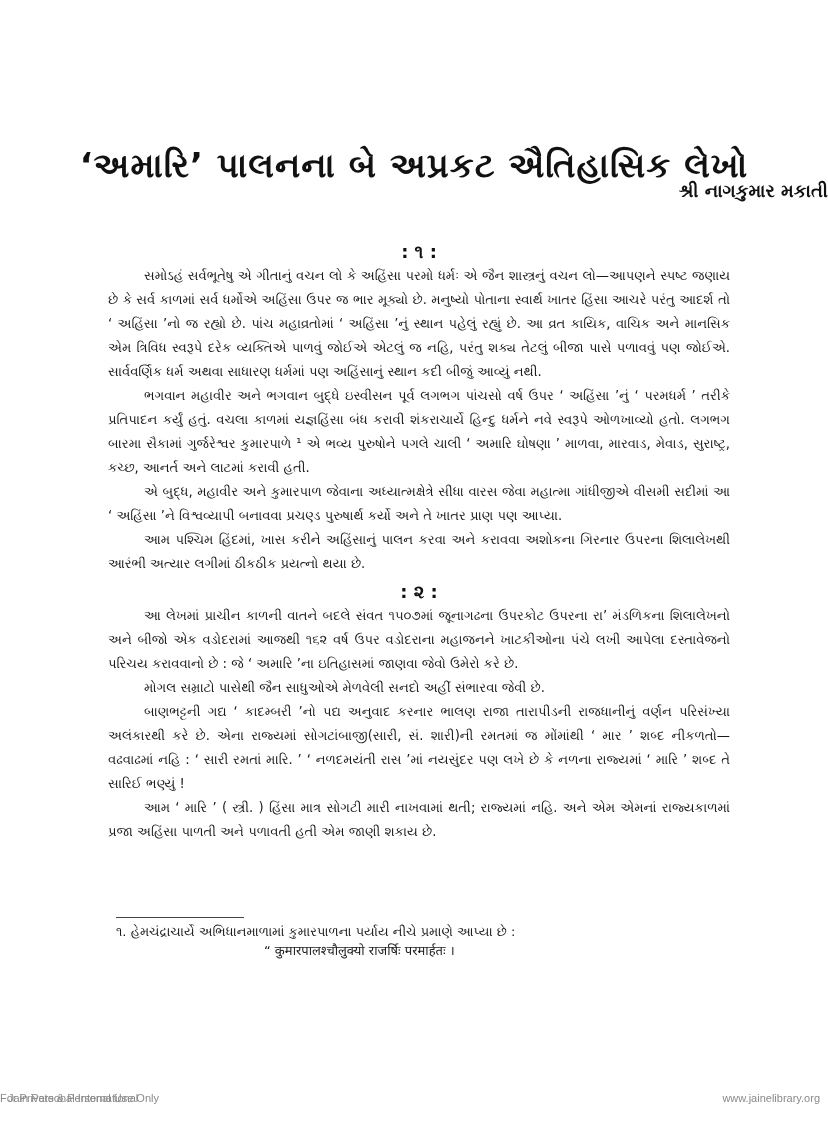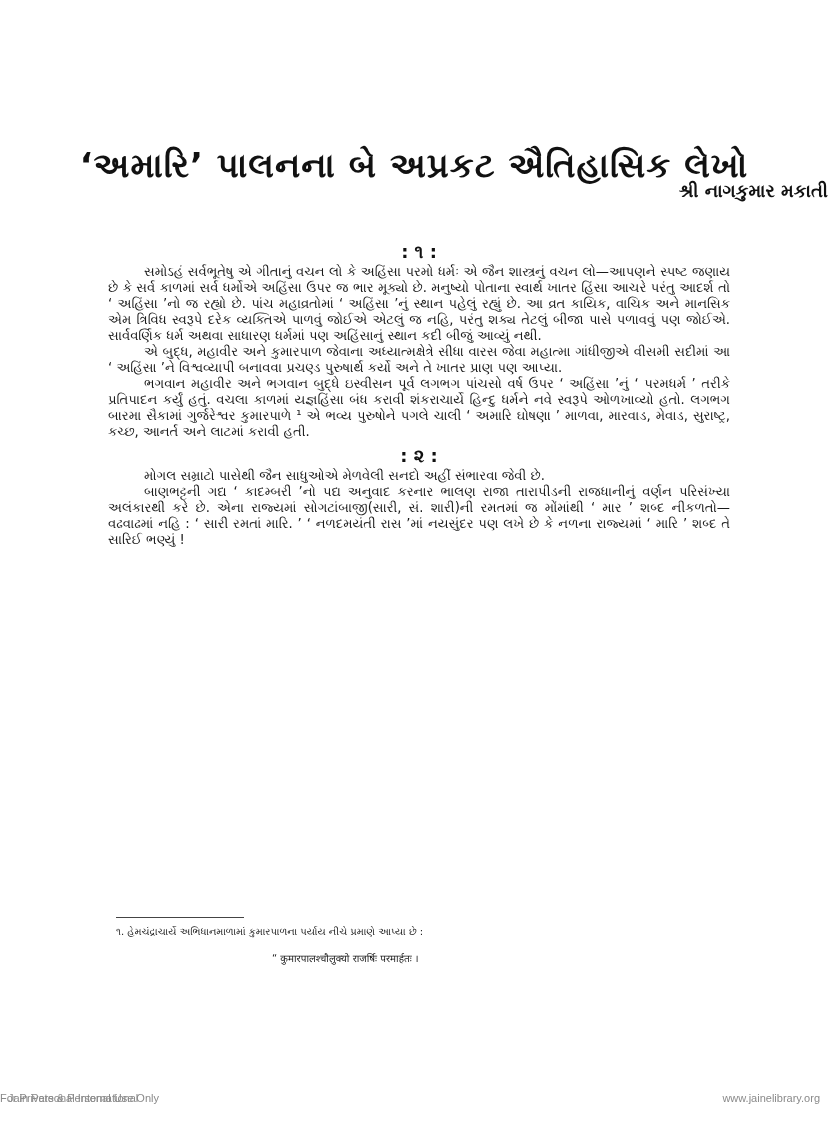--- a/index.html
+++ b/index.html
@@ -51,44 +51,44 @@
     }
     .body {
       position: absolute;
       left: 108px;
       width: 622px;
       top: 240px;
     }
     .para {
       margin: 0;
       font-size: 13.2px;
-      line-height: 16px;
+      line-height: 24px;
       text-align: justify;
       color: #1a1a1a;
     }
     .para.indent { text-indent: 36px; }
     .footnote-rule {
       position: absolute;
       left: 116px;
       top: 917px;
       width: 128px;
       height: 0;
       border-top: 1px solid #444;
     }
     .footnotes {
       position: absolute;
       left: 116px;
       top: 922px;
       width: 610px;
-      font-size: 10px;
+      font-size: 13px;
       line-height: 19px;
       color: #1a1a1a;
     }
     .fn-line { margin: 0; }
-    .fn-verse { margin: 8px; padding-left: 148px; }
+    .fn-verse { margin: 0; padding-left: 148px; }
     .footer {
       position: absolute;
       left: 0; right: 0;
       top: 1092px;
       height: 18px;
       font-family: "Liberation Sans", sans-serif;
       font-size: 11px;
       color: #8a8a8a;
     }
     .footer .left { position: absolute; left: 8px; top: 0; }
@@ -102,28 +102,31 @@
 <div class="page">
 
   <h1 class="title">‘અમારિ’ પાલનના બે અપ્રકટ ઐતિહાસિક લેખો</h1>
   <div class="author">શ્રી નાગકુમાર મકાતી</div>
 
   <div class="body">
 
     <div>
       <div class="section-mark">: ૧ :</div>
       <p class="para indent">સમોઽહં સર્વભૂતેષુ એ ગીતાનું વચન લો કે અહિંસા પરમો ધર્મઃ એ જૈન શાસ્ત્રનું વચન લો—આપણને સ્પષ્ટ જણાય છે કે સર્વ કાળમાં સર્વ ધર્મોએ અહિંસા ઉપર જ ભાર મૂક્યો છે. મનુષ્યો પોતાના સ્વાર્થ ખાતર હિંસા આચરે પરંતુ આદર્શ તો ‘ અહિંસા ’નો જ રહ્યો છે. પાંચ મહાવ્રતોમાં ‘ અહિંસા ’નું સ્થાન પહેલું રહ્યું છે. આ વ્રત કાયિક, વાચિક અને માનસિક એમ ત્રિવિધ સ્વરૂપે દરેક વ્યક્તિએ પાળવું જોઈએ એટલું જ નહિ, પરંતુ શક્ય તેટલું બીજા પાસે પળાવવું પણ જોઈએ. સાર્વવર્ણિક ધર્મ અથવા સાધારણ ધર્મમાં પણ અહિંસાનું સ્થાન કદી બીજું આવ્યું નથી.</p>
+      <p class="para indent">ભગવાન મહાવીર અને ભગવાન બુદ્ધે ઇસ્વીસન પૂર્વ લગભગ પાંચસો વર્ષ ઉપર ‘ અહિંસા ’નું ‘ પરમધર્મ ’ તરીકે પ્રતિપાદન કર્યું હતું. વચલા કાળમાં યજ્ઞહિંસા બંધ કરાવી શંકરાચાર્યે હિન્દુ ધર્મને નવે સ્વરૂપે ઓળખાવ્યો હતો. લગભગ બારમા સૈકામાં ગુર્જરેશ્વર કુમારપાળે ¹ એ ભવ્ય પુરુષોને પગલે ચાલી ‘ અમારિ ઘોષણા ’ માળવા, મારવાડ, મેવાડ, સુરાષ્ટ્ર, કચ્છ, આનર્ત અને લાટમાં કરાવી હતી.</p>
       <p class="para indent">એ બુદ્ધ, મહાવીર અને કુમારપાળ જેવાના અધ્યાત્મક્ષેત્રે સીધા વારસ જેવા મહાત્મા ગાંધીજીએ વીસમી સદીમાં આ ‘ અહિંસા ’ને વિશ્વવ્યાપી બનાવવા પ્રચણ્ડ પુરુષાર્થ કર્યો અને તે ખાતર પ્રાણ પણ આપ્યા.</p>
-      <p class="para indent">ભગવાન મહાવીર અને ભગવાન બુદ્ધે ઇસ્વીસન પૂર્વ લગભગ પાંચસો વર્ષ ઉપર ‘ અહિંસા ’નું ‘ પરમધર્મ ’ તરીકે પ્રતિપાદન કર્યું હતું. વચલા કાળમાં યજ્ઞહિંસા બંધ કરાવી શંકરાચાર્યે હિન્દુ ધર્મને નવે સ્વરૂપે ઓળખાવ્યો હતો. લગભગ બારમા સૈકામાં ગુર્જરેશ્વર કુમારપાળે ¹ એ ભવ્ય પુરુષોને પગલે ચાલી ‘ અમારિ ઘોષણા ’ માળવા, મારવાડ, મેવાડ, સુરાષ્ટ્ર, કચ્છ, આનર્ત અને લાટમાં કરાવી હતી.</p>
+      <p class="para indent">આમ પશ્ચિમ હિંદમાં, ખાસ કરીને અહિંસાનું પાલન કરવા અને કરાવવા અશોકના ગિરનાર ઉપરના શિલાલેખથી આરંભી અત્યાર લગીમાં ઠીકઠીક પ્રયત્નો થયા છે.</p>
     </div>
 
     <div style="margin-top:4px;">
       <div class="section-mark">: ૨ :</div>
+      <p class="para indent">આ લેખમાં પ્રાચીન કાળની વાતને બદલે સંવત ૧૫૦૭માં જૂનાગઢના ઉપરકોટ ઉપરના રા’ મંડળિકના શિલાલેખનો અને બીજો એક વડોદરામાં આજથી ૧૬૨ વર્ષ ઉપર વડોદરાના મહાજનને ખાટકીઓના પંચે લખી આપેલા દસ્તાવેજનો પરિચય કરાવવાનો છે : જે ‘ અમારિ ’ના ઇતિહાસમાં જાણવા જેવો ઉમેરો કરે છે.</p>
       <p class="para indent">મોગલ સમ્રાટો પાસેથી જૈન સાધુઓએ મેળવેલી સનદો અહીં સંભારવા જેવી છે.</p>
       <p class="para indent">બાણભટ્ટની ગદ્ય ‘ કાદમ્બરી ’નો પદ્ય અનુવાદ કરનાર ભાલણ રાજા તારાપીડની રાજધાનીનું વર્ણન પરિસંખ્યા અલંકારથી કરે છે. એના રાજ્યમાં સોગટાંબાજી(સારી, સં. શારી)ની રમતમાં જ મોંમાંથી ‘ માર ’ શબ્દ નીકળતો—વઢવાઢમાં નહિ : ‘ સારી રમતાં મારિ. ’ ‘ નળદમયંતી રાસ ’માં નયસુંદર પણ લખે છે કે નળના રાજ્યમાં ‘ મારિ ’ શબ્દ તે સારિઈ ભણ્યું !</p>
+      <p class="para indent">આમ ‘ મારિ ’ ( સ્ત્રી. ) હિંસા માત્ર સોગટી મારી નાખવામાં થતી; રાજ્યમાં નહિ. અને એમ એમનાં રાજ્યકાળમાં પ્રજા અહિંસા પાળતી અને પળાવતી હતી એમ જાણી શકાય છે.</p>
     </div>
 
   </div>
 
   <div class="footnote-rule"></div>
 
   <div class="footnotes">
     <p class="fn-line">
       <span>૧.</span>
       <span>હેમચંદ્રાચાર્યે અભિધાનમાળામાં કુમારપાળના પર્યાય નીચે પ્રમાણે આપ્યા છે :</span>

